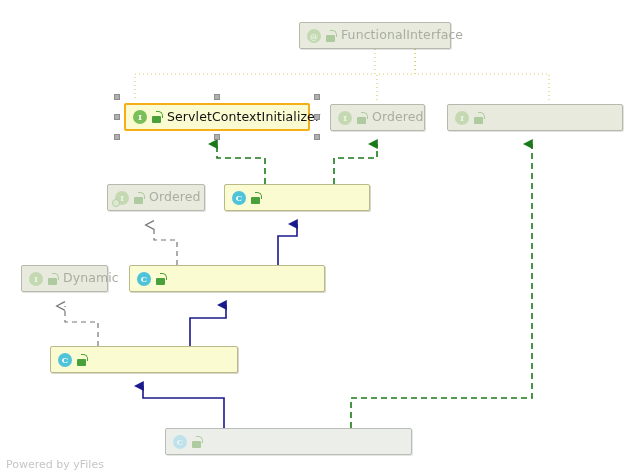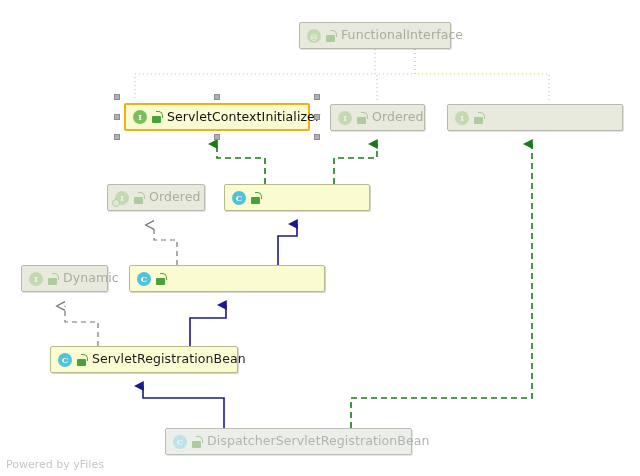--- a/index.html
+++ b/index.html
@@ -305,27 +305,25 @@
         <span class="body"></span>
     </span>
   </div>
 
   <div class="node hl" style="left:50px; top:346px; width:188px; height:27px;">
     <span class="ticon cls">C</span>
     <span class="lock">
       <span class="shackle"></span>
         <span class="body"></span>
     </span>
-    <span class="label">ServletRegistrationBean</span>
   </div>
 
   <div class="node dim2" style="left:165px; top:428px; width:247px; height:27px;">
     <span class="ticon cls-dim">C</span>
     <span class="lock dimmed">
       <span class="shackle"></span>
         <span class="body"></span>
     </span>
-    <span class="label">DispatcherServletRegistrationBean</span>
   </div>
 
   <div id="watermark">Powered by yFiles</div>
 
 </div>
 
 </body></html>

